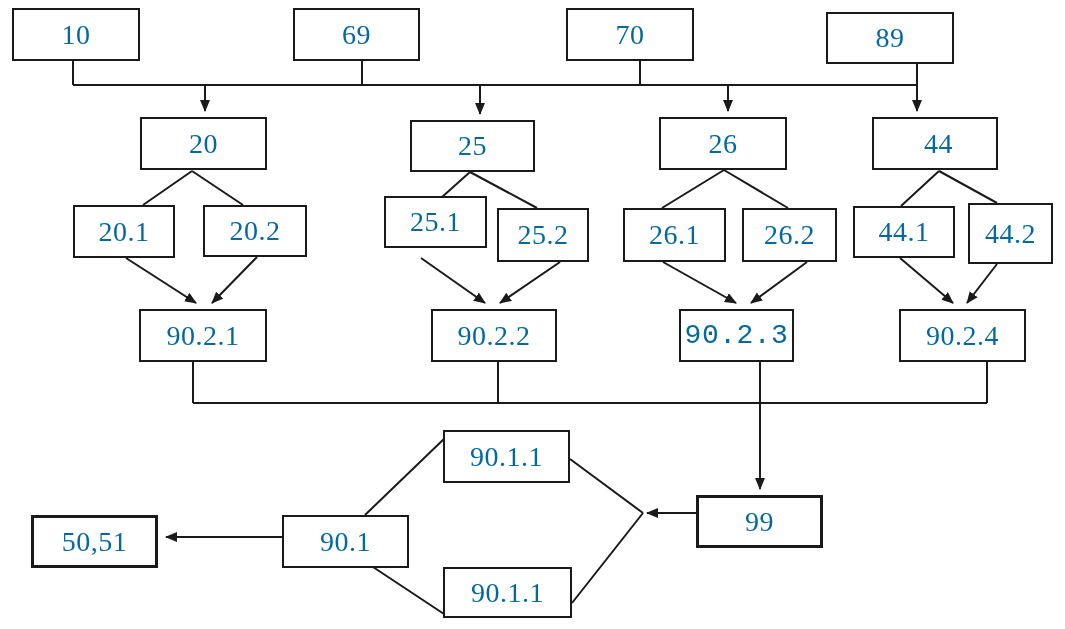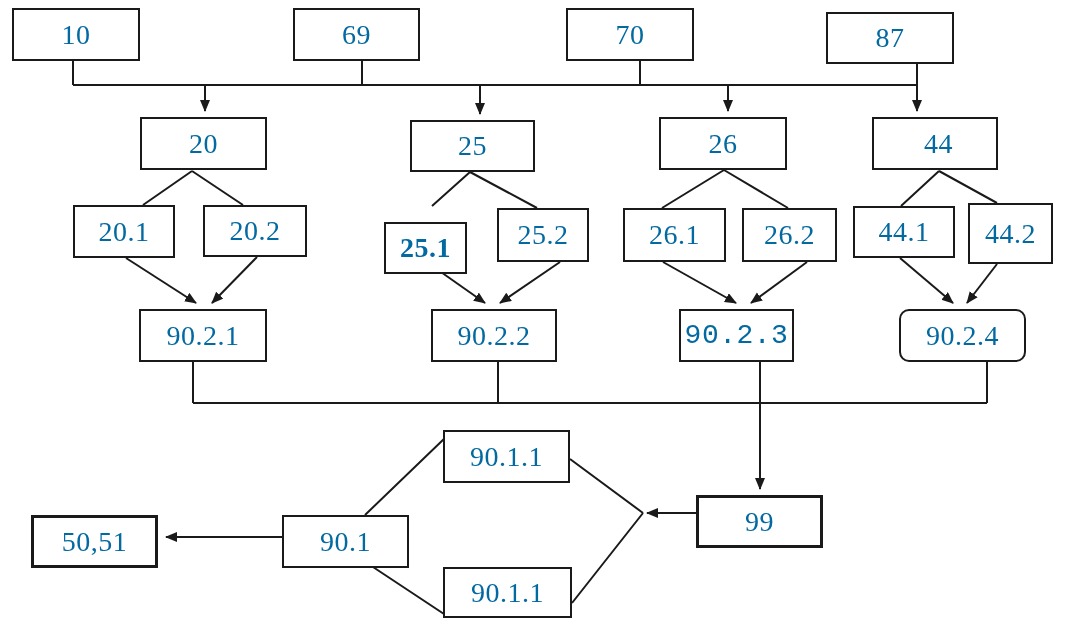--- a/index.html
+++ b/index.html
@@ -86,40 +86,40 @@
     <path class="w" d="M643,513 L570,459 M643,513 L572,603"></path>
 
     <path class="w" d="M365,515 L446,437 M373,567 L444,614"></path>
 
     <line x1="282" y1="537" x2="166" y2="537" marker-end="url(#ah)"></line>
   </svg>
 
   <div class="node" style="left:12px;  top:8px;   width:128px; height:53px;">10</div>
   <div class="node" style="left:293px; top:8px;   width:127px; height:53px;">69</div>
   <div class="node" style="left:566px; top:8px;   width:128px; height:53px;">70</div>
-  <div class="node" style="left:826px; top:12px;  width:128px; height:52px;">87</div>
+  <div class="node" style="left:826px; top:12px;  width:128px; height:52px;">89</div>
 
   <div class="node" style="left:140px; top:117px; width:127px; height:53px;">20</div>
   <div class="node" style="left:410px; top:120px; width:125px; height:52px;">25</div>
   <div class="node" style="left:659px; top:117px; width:128px; height:53px;">26</div>
   <div class="node" style="left:872px; top:117px; width:126px; height:53px;padding-left:7px;">44</div>
 
   <div class="node" style="left:73px;  top:205px; width:102px; height:53px;">20.1</div>
   <div class="node" style="left:203px; top:205px; width:104px; height:52px;">20.2</div>
-  <div class="node" style="left:384px; top:222px; width:83px;  height:52px;font-weight:bold;">25.1</div>
+  <div class="node" style="left:384px; top:196px; width:103px;  height:52px;">25.1</div>
   <div class="node" style="left:497px; top:208px; width:92px;  height:54px;">25.2</div>
   <div class="node" style="left:623px; top:208px; width:103px; height:54px;">26.1</div>
   <div class="node" style="left:742px; top:208px; width:95px;  height:54px;">26.2</div>
   <div class="node" style="left:853px; top:206px; width:102px; height:52px;">44.1</div>
   <div class="node" style="left:968px; top:203px; width:85px;  height:61px;">44.2</div>
 
   <div class="node" style="left:139px; top:309px; width:128px; height:53px;">90.2.1</div>
   <div class="node" style="left:431px; top:309px; width:126px; height:53px;">90.2.2</div>
   <div class="node" style="left:679px; top:309px; width:115px; height:53px;font-family:Liberation Mono, monospace;">90.2.3</div>
-  <div class="node" style="left:899px; top:309px; width:127px; height:53px;border-radius:10px;">90.2.4</div>
+  <div class="node" style="left:899px; top:309px; width:127px; height:53px;">90.2.4</div>
 
   <div class="node" style="left:443px; top:430px; width:127px; height:53px;">90.1.1</div>
   <div class="node bold-border" style="left:696px; top:495px; width:127px; height:53px;">99</div>
   <div class="node bold-border" style="left:31px;  top:515px; width:127px; height:53px;">50,51</div>
   <div class="node" style="left:282px; top:515px; width:127px; height:53px;">90.1</div>
   <div class="node" style="left:443px; top:567px; width:129px; height:51px;">90.1.1</div>
 
 </div>
 
 </body></html>

